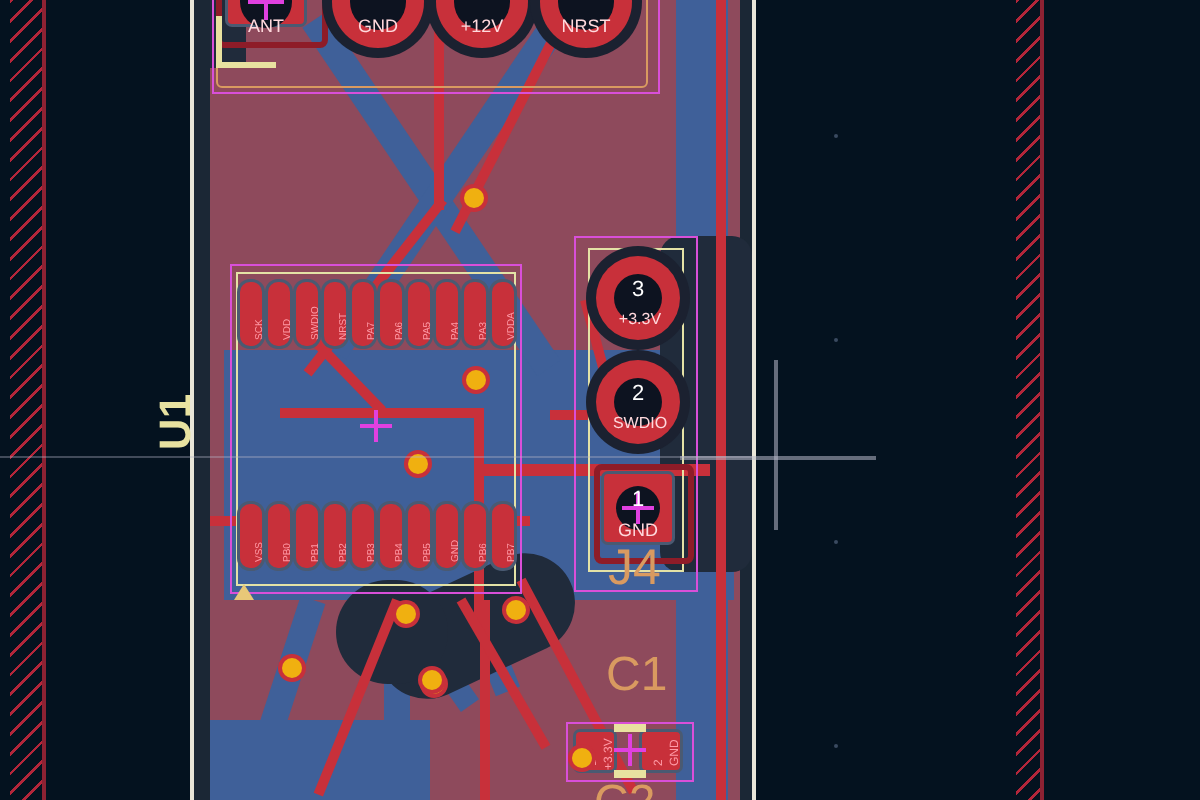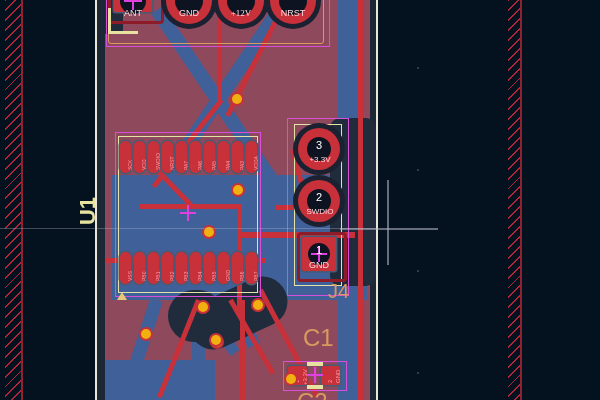--- a/index.html
+++ b/index.html
@@ -114,21 +114,21 @@
   <span class="padtxt" style="left:113px;top:9px;width:40px;font-size:9px;line-height:9px;">ANT</span>
 
   <div class="abs thpad" style="left:166px;top:-22px;width:46px;height:46px;"></div>
   <div class="abs thhole" style="left:175px;top:-13px;width:28px;height:28px;"></div>
   <span class="pinnum" style="left:182px;top:-10px;width:14px;">2</span>
   <span class="padtxt" style="left:169px;top:9px;width:40px;font-size:9px;line-height:9px;">GND</span>
 
   <div class="abs thpad" style="left:218px;top:-22px;width:46px;height:46px;"></div>
   <div class="abs thhole" style="left:227px;top:-13px;width:28px;height:28px;"></div>
   <span class="pinnum" style="left:234px;top:-10px;width:14px;">3</span>
-  <span class="padtxt" style="left:221px;top:9px;width:40px;font-size:9px;line-height:9px;font-family:Liberation Serif, serif;">+12V</span>
+  <span class="padtxt" style="left:221px;top:9px;width:40px;font-size:9px;line-height:9px;">+12V</span>
 
   <div class="abs thpad" style="left:270px;top:-22px;width:46px;height:46px;"></div>
   <div class="abs thhole" style="left:279px;top:-13px;width:28px;height:28px;"></div>
   <span class="pinnum" style="left:286px;top:-10px;width:14px;">4</span>
   <span class="padtxt" style="left:271px;top:9px;width:44px;font-size:9px;line-height:9px;">NRST</span>
 
   <div class="abs" style="left:108px;top:8px;width:3px;height:26px;background:#e8e2a0;"></div>
   <div class="abs" style="left:108px;top:31px;width:30px;height:3px;background:#e8e2a0;"></div>
 
   <div class="abs courtyard" style="left:115px;top:132px;width:144px;height:163px;"></div>
@@ -196,21 +196,21 @@
   <span class="pinnum" style="left:312px;top:192px;width:14px;">2</span>
   <span class="padtxt" style="left:297px;top:208px;width:46px;font-size:8px;line-height:8px;">SWDIO</span>
 
   <div class="abs" style="left:297px;top:232px;width:44px;height:44px;border:3px solid #8e1c28;border-radius:4px;"></div>
   <div class="abs padrect" style="left:302px;top:237px;width:34px;height:34px;"></div>
   <div class="abs thhole" style="left:308px;top:243px;width:22px;height:22px;"></div>
   <div class="crossmark" style="left:311px;top:246px;width:16px;height:16px;"></div>
   <span class="pinnum" style="left:312px;top:245px;width:14px;">1</span>
   <span class="padtxt" style="left:301px;top:261px;width:36px;font-size:9px;line-height:9px;">GND</span>
 
-  <span class="reftxt silk" style="left:304px;top:280px;font-size:20px;margin-left:24px;">J4</span>
+  <span class="reftxt silk" style="left:304px;top:270px;font-size:25px;">J4</span>
 
   <span class="reftxt silk" style="left:303px;top:324px;font-size:24px;">C1</span>
 
   <div class="abs courtyard" style="left:283px;top:361px;width:62px;height:28px;"></div>
   <div class="abs padrect" style="left:288px;top:366px;width:19px;height:19px;"></div>
   <div class="abs padrect" style="left:321px;top:366px;width:19px;height:19px;"></div>
   <div class="crossmark" style="left:307px;top:367px;width:16px;height:16px;"></div>
   <span class="vsmalltxt" style="left:295px;top:383px;transform:rotate(-90deg);font-size:6px;">1</span>
   <span class="vsmalltxt" style="left:303px;top:385px;transform:rotate(-90deg);font-size:6px;">+3.3V</span>
   <span class="vsmalltxt" style="left:328px;top:383px;transform:rotate(-90deg);font-size:6px;">2</span>

